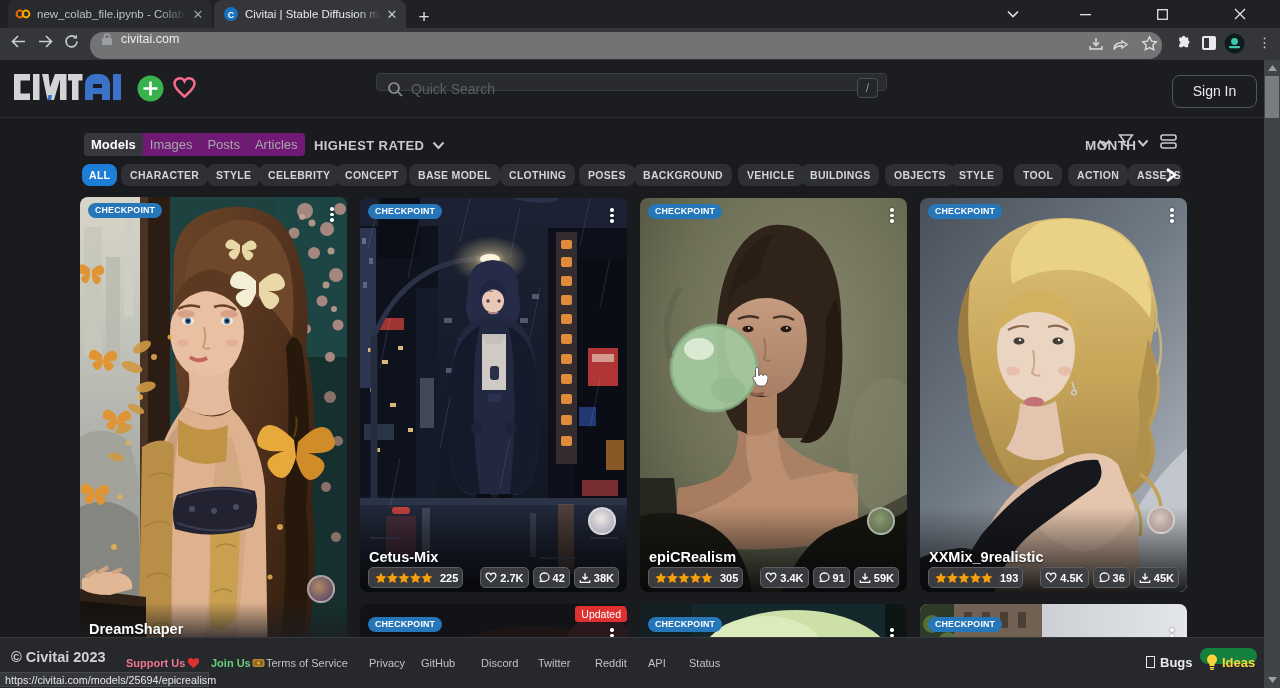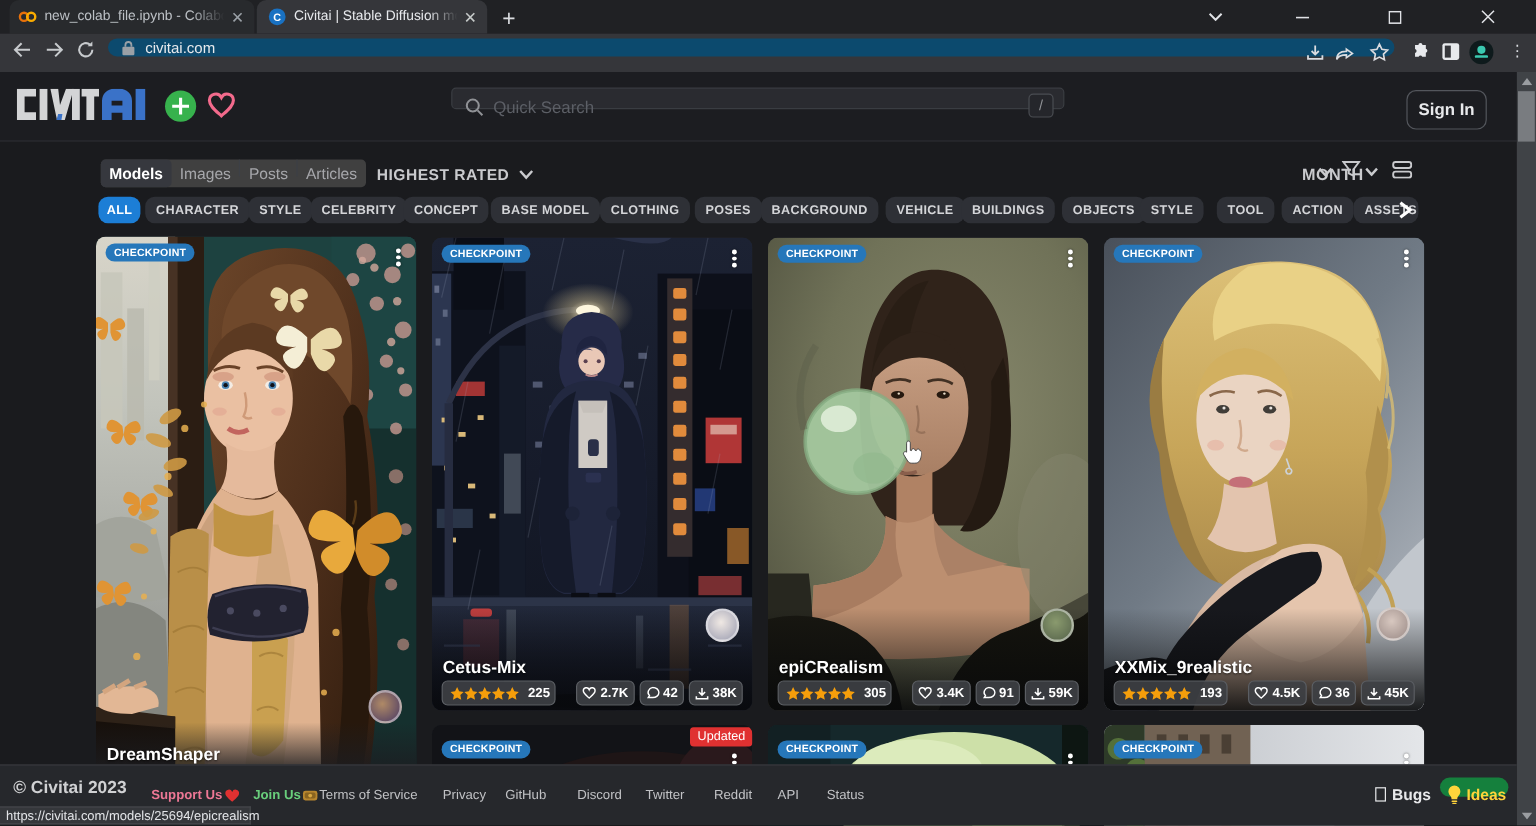--- a/index.html
+++ b/index.html
@@ -13,38 +13,38 @@
 #tab1 { left:8px; width:204px; background:#282a2d; border-radius:8px 8px 0 0; padding:0 6px 0 7px; }
 #tab2 { left:214px; width:192px; background:#35363a; border-radius:8px 8px 0 0; padding:0 6px 0 9px; color:#e8eaed; }
 .tabtxt { flex:1; overflow:hidden; white-space:nowrap; margin-left:6px; -webkit-mask-image:linear-gradient(90deg,#000 80%,transparent 98%); mask-image:linear-gradient(90deg,#000 80%,transparent 98%); }
 .tabx { width:16px; height:16px; display:flex; align-items:center; justify-content:center; color:#9aa0a6; font-size:13px; }
 #tab2 .tabx { color:#c6cac9; }
 #newtab { position:absolute; left:412px; top:5px; width:24px; height:24px; color:#dadce0; font-size:19px; font-weight:400; display:flex; align-items:center; justify-content:center; }
 .wctl { position:absolute; top:0; height:28px; width:40px; display:flex; align-items:center; justify-content:center; color:#dfe1e5; }
 
 #toolbar { position:absolute; left:0; top:28px; width:1280px; height:32px; background:#35363a; }
 .navic { position:absolute; top:33px; color:#c7cacd; }
-#urlbar { position:absolute; left:90px; top:32px; width:1072px; height:15px; background:#0c4a6e; border-radius:13px; display:flex; align-items:flex-end; }
+#urlbar { position:absolute; left:90px; top:32px; width:1072px; height:27px; background:#737373; border-radius:13px; display:flex; align-items:flex-start; }
 #urltxt { color:#e8eaed; font-size:12.5px; margin-left:8px; }
 
 
 #page { position:absolute; left:0; top:60px; width:1264px; height:628px; background:#1a1b1e; overflow:hidden; }
 #scrollbar { position:absolute; left:1264px; top:60px; width:16px; height:628px; background:#404347; }
 #sthumb { position:absolute; left:1265px; top:76px; width:14px; height:42px; background:#797c80; }
 
 
 #hdr { position:absolute; left:0; top:0; width:1264px; height:58px; background:#1c1d21; border-bottom:1px solid #2c2e33; }
 #logo { position:absolute; left:14px; top:14px; }
 #srch { position:absolute; left:376px; top:13px; width:511px; height:18px; background:#2a2b30; border:1px solid #3a3d42; border-radius:4px; }
 #srch .ph { position:absolute; left:34px; top:7px; color:#5c5f66; font-size:14px; }
 #slash { position:absolute; right:8px; top:4px; width:21px; height:20px; border:1px solid #4a4d52; border-radius:4px; color:#909296; font-size:12px; text-align:center; line-height:19px; background:#25262b; }
-#signin { position:absolute; left:1172px; top:15px; width:67px; height:33px; border:1px solid #53565c; border-radius:8px; color:#e8e9eb; font-size:14px; font-weight:bold; text-align:center; line-height:31px; }
-
-
-#seg { position:absolute; left:84px; top:73px; height:23px; background:#404040; border-radius:4px; display:flex; align-items:flex-start; }
+#signin { position:absolute; left:1172px; top:15px; width:85px; height:33px; border:1px solid #53565c; border-radius:8px; color:#e8e9eb; font-size:14px; font-weight:normal; text-align:center; line-height:31px; }
+
+
+#seg { position:absolute; left:84px; top:73px; height:23px; background:#701a75; border-radius:4px; display:flex; align-items:flex-start; }
 .segitem { font-size:13px; color:#a6a7ab; padding:0 7px; height:23px; line-height:23px; }
 .segon { background:#36383e; border-radius:4px; color:#fff; font-weight:bold; }
 .segdiv { width:1px; height:14px; background:#3d4046; }
 #hr { position:absolute; left:314px; top:78px; font-size:13px; font-weight:bold; color:#c9cacd; letter-spacing:.4px; }
 #monthw { position:absolute; left:1045px; top:78px; font-size:13.5px; font-weight:bold; color:#c9cacd; letter-spacing:.4px;padding-left:40px; }
 
 
 .pill { position:absolute; top:104px; height:22px; background:#2e3036; border-radius:8px; color:#d4d5d8; font-size:10.5px; font-weight:bold; line-height:22px; padding:0 9px; letter-spacing:.3px; }
 .pillon { background:#1c7ed6; color:#fff; }
 

